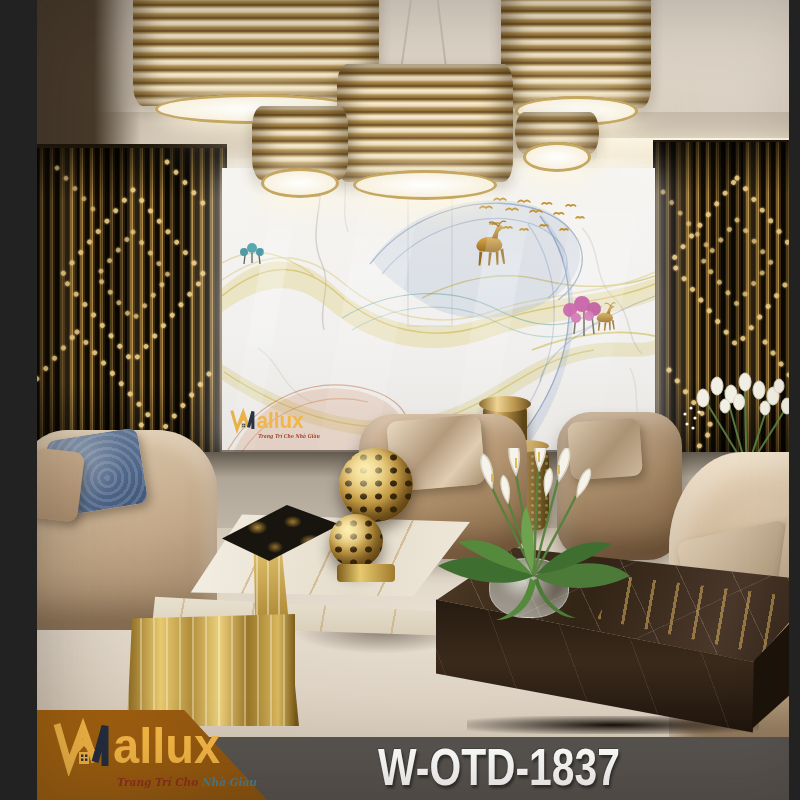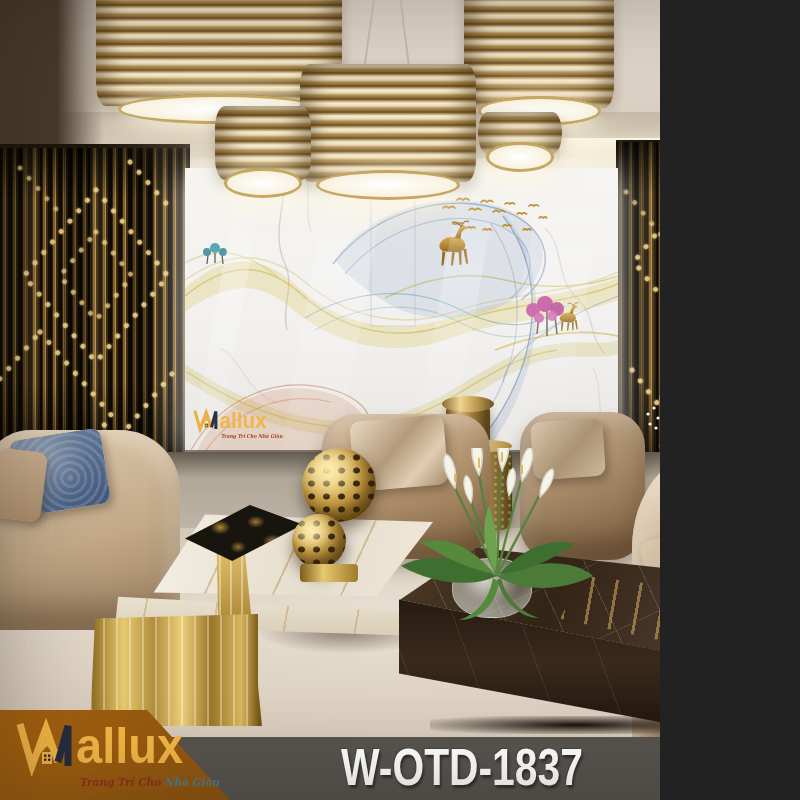--- a/index.html
+++ b/index.html
@@ -1,18 +1,18 @@
 <!DOCTYPE html>
 <html><head>
 <meta charset="utf-8">
 <style>
   html,body{margin:0;padding:0;background:#222;}
   *{box-sizing:border-box;}
-  .stage{position:relative;width:660px;height:800px;overflow:hidden;background:#cbbfb0;
-         font-family:"Liberation Sans",sans-serif;}
+  .stage{position:relative;width:752px;height:800px;overflow:hidden;background:#cbbfb0;
+         font-family:"Liberation Sans",sans-serif;margin-left:37px;}
   .abs{position:absolute;}
 
   
   .ceiling{left:0;top:0;width:800px;height:205px;
     background:linear-gradient(180deg,#e6ddd1 0%,#d9cfc2 55%,#c8bcab 100%);z-index:1;}
   .ceiling-tray{left:0;top:112px;width:800px;height:66px;
     background:linear-gradient(180deg,#c2b6a5,#d6cbba 60%,#efe6d4);z-index:1;opacity:.85;}
   .cove-light{left:560px;top:138px;width:240px;height:26px;border-radius:4px;
     background:linear-gradient(180deg,#fbf5e5,#efe3ca);box-shadow:0 6px 22px rgba(255,244,215,.9);z-index:1;}
   .cove-light-center{left:170px;top:158px;width:470px;height:16px;

